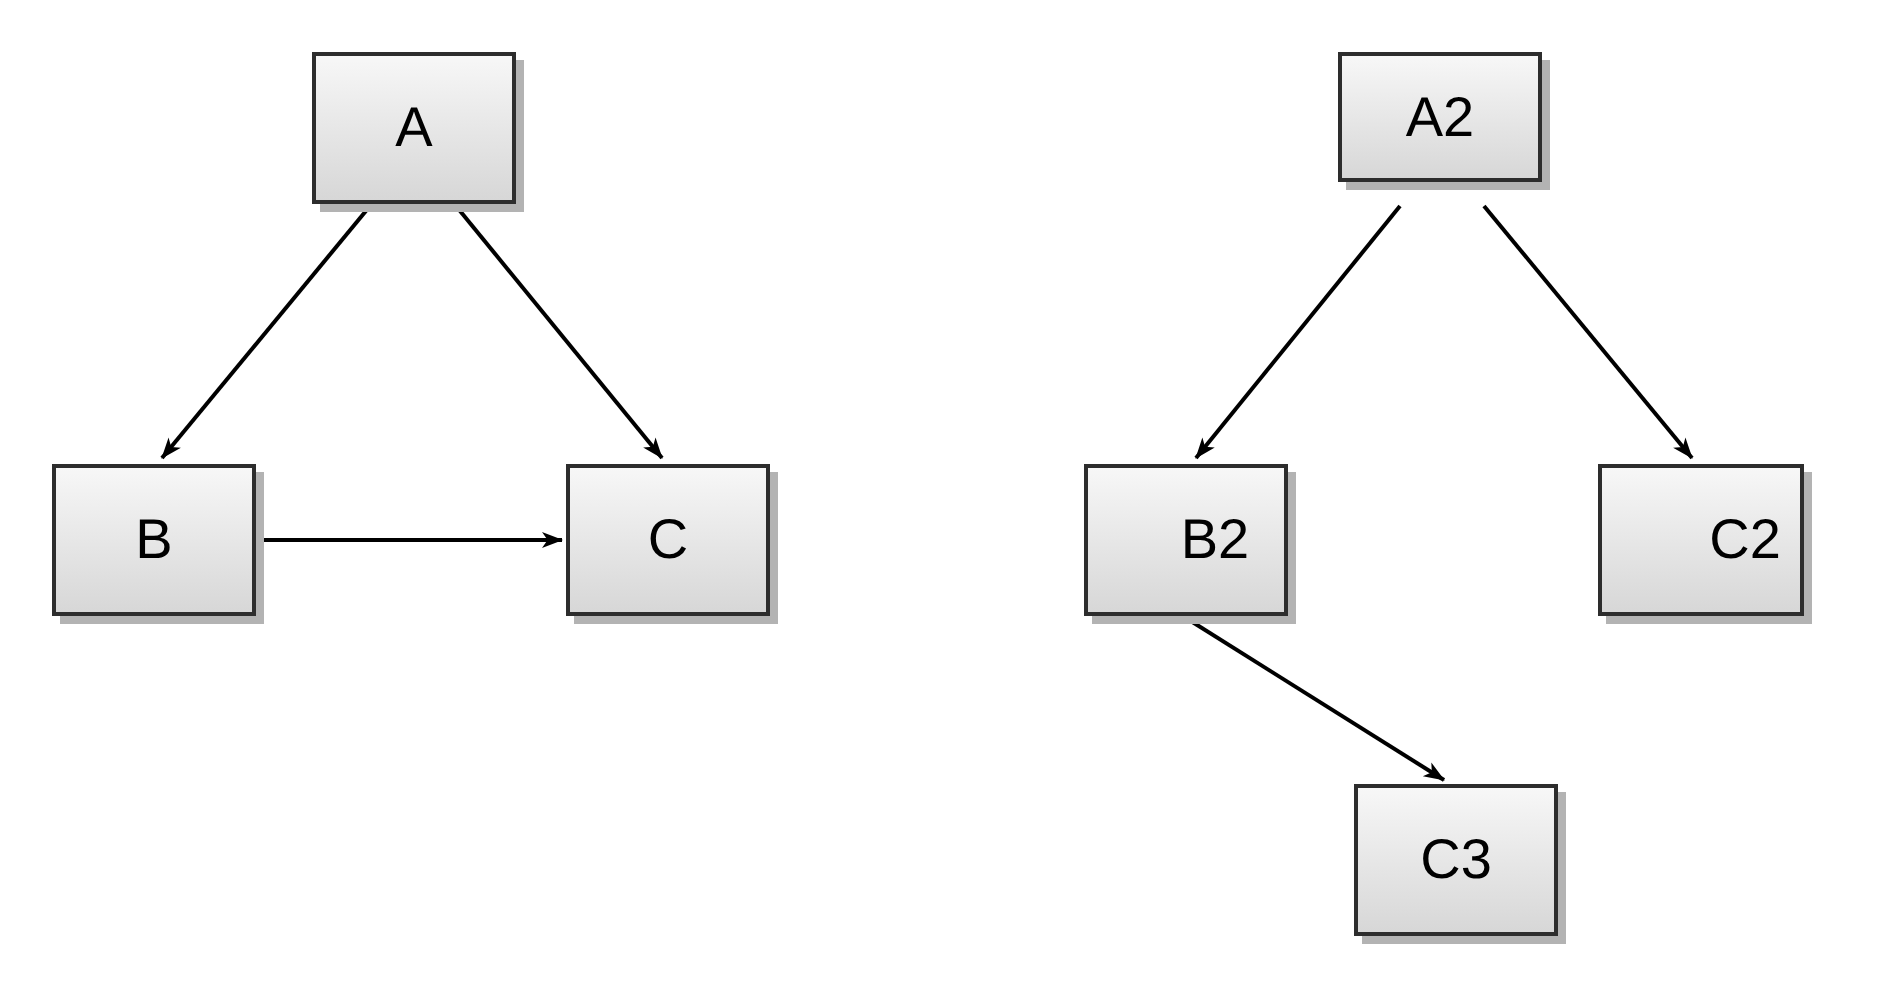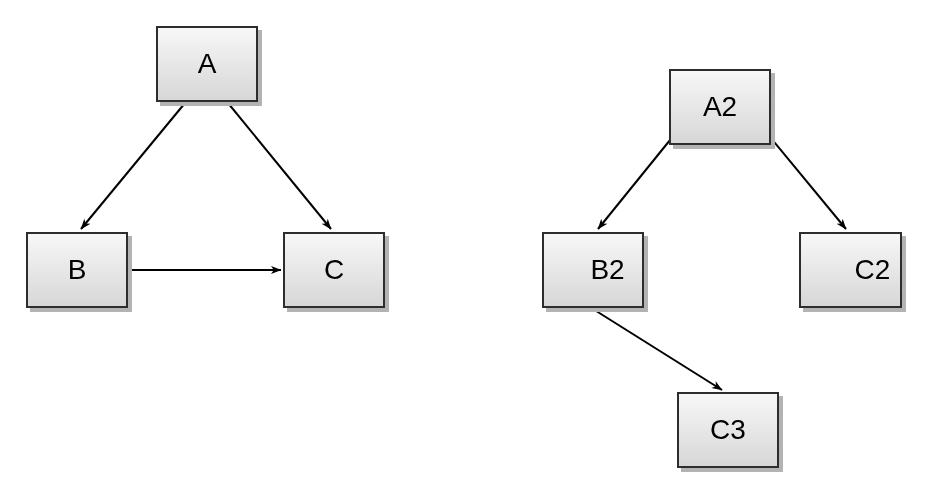--- a/index.html
+++ b/index.html
@@ -58,21 +58,21 @@
 
 <div class="node" style="left: 156px; top: 26px; width: 102px; height: 76px; background: linear-gradient(rgb(247, 247, 247), rgb(215, 215, 215)); border: 2px solid rgb(45, 45, 45); box-shadow: rgb(179, 179, 179) 4px 4px 0px 0px;">
       <span class="node-label" style="color: rgb(0, 0, 0);">A</span>
     </div>
     <div class="node" style="left: 26px; top: 232px; width: 102px; height: 76px; background: linear-gradient(rgb(247, 247, 247), rgb(215, 215, 215)); border: 2px solid rgb(45, 45, 45); box-shadow: rgb(179, 179, 179) 4px 4px 0px 0px;">
       <span class="node-label" style="color: rgb(0, 0, 0);">B</span>
     </div>
     <div class="node" style="left: 283px; top: 232px; width: 102px; height: 76px; background: linear-gradient(rgb(247, 247, 247), rgb(215, 215, 215)); border: 2px solid rgb(45, 45, 45); box-shadow: rgb(179, 179, 179) 4px 4px 0px 0px;">
       <span class="node-label" style="color: rgb(0, 0, 0);">C</span>
     </div>
-    <div class="node" style="left: 669px; top: 26px; width: 102px; height: 76px; background: linear-gradient(rgb(247, 247, 247), rgb(215, 215, 215)); border: 2px solid rgb(45, 45, 45); box-shadow: rgb(179, 179, 179) 4px 4px 0px 0px; margin-top: 43px;">
+    <div class="node" style="left: 669px; top: 26px; width: 102px; height: 65px; background: linear-gradient(rgb(247, 247, 247), rgb(215, 215, 215)); border: 2px solid rgb(45, 45, 45); box-shadow: rgb(179, 179, 179) 4px 4px 0px 0px;">
       <span class="node-label" style="color: rgb(0, 0, 0);">A2</span>
     </div>
     <div class="node" style="left: 542px; top: 232px; width: 102px; height: 76px; background: linear-gradient(rgb(247, 247, 247), rgb(215, 215, 215)); border: 2px solid rgb(45, 45, 45); box-shadow: rgb(179, 179, 179) 4px 4px 0px 0px; padding-left: 29px;">
       <span class="node-label" style="color: rgb(0, 0, 0);">B2</span>
     </div>
     <div class="node" style="left: 799px; top: 232px; width: 103px; height: 76px; background: linear-gradient(rgb(247, 247, 247), rgb(215, 215, 215)); border: 2px solid rgb(45, 45, 45); box-shadow: rgb(179, 179, 179) 4px 4px 0px 0px;">
       <span class="node-label" style="color: rgb(0, 0, 0); margin-left: 44px;">C2</span>
     </div>
     <div class="node" style="left: 677px; top: 392px; width: 102px; height: 76px; background: linear-gradient(rgb(247, 247, 247), rgb(215, 215, 215)); border: 2px solid rgb(45, 45, 45); box-shadow: rgb(179, 179, 179) 4px 4px 0px 0px;">
       <span class="node-label" style="color: rgb(0, 0, 0); text-align: center;">C3</span>

